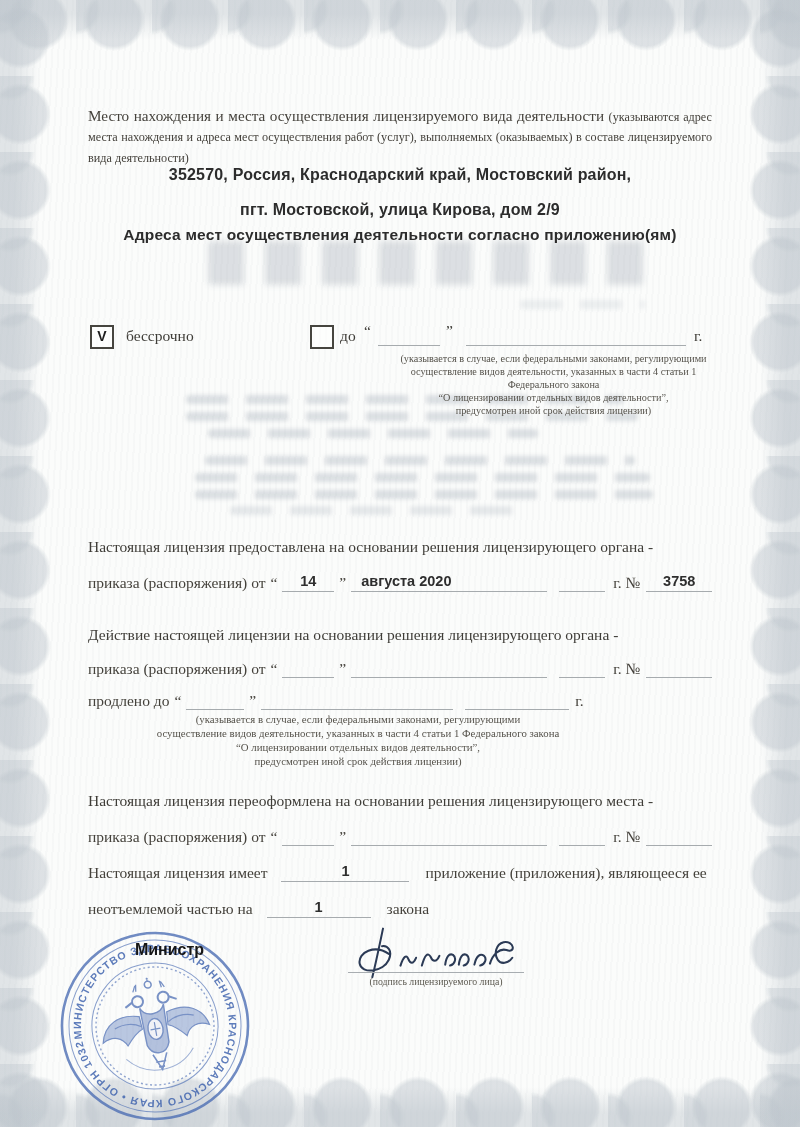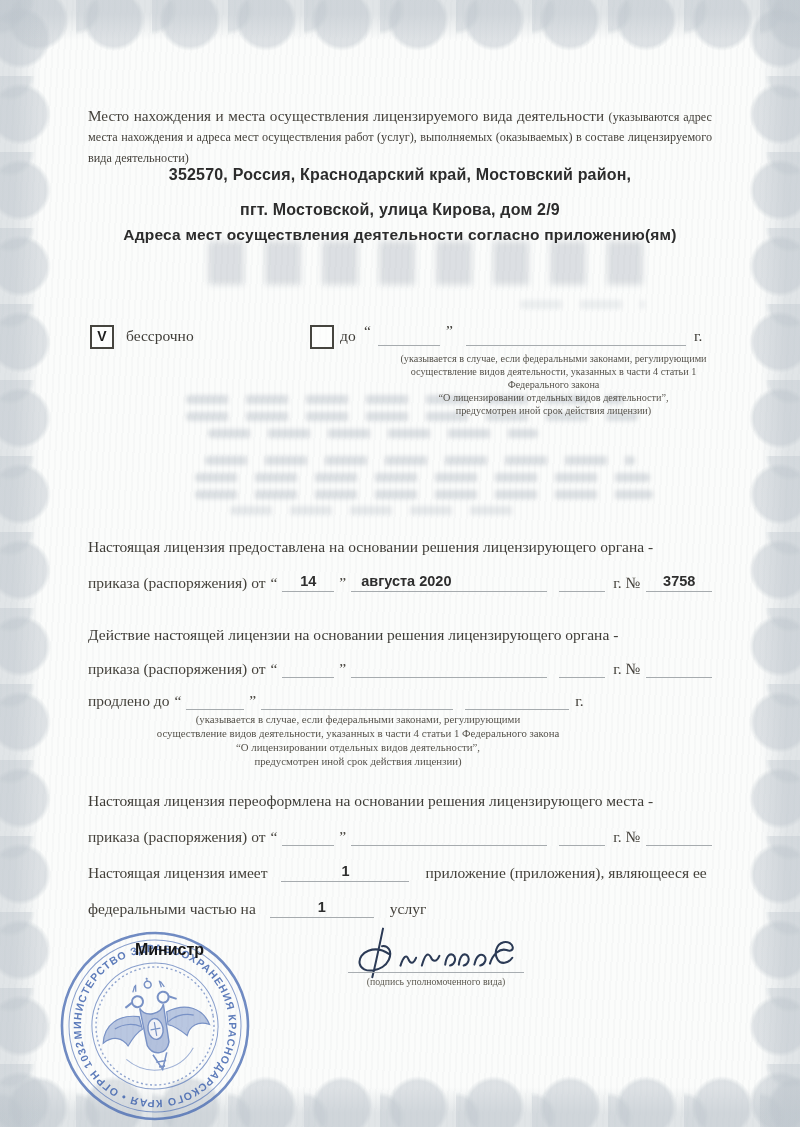--- a/index.html
+++ b/index.html
@@ -182,36 +182,36 @@
 <div class="row flexline" style="top:864px;">
   <span class="serif padr">Настоящая лицензия имеет</span>
   <span class="sp8"></span>
   <span class="ul" style="width:128px;">
       <span class="val">1</span>
     </span>
   <span class="sp8"></span>
   <span class="serif padl">приложение (приложения), являющееся ее</span>
 </div>
 <div class="row flexline" style="top:900px;">
-  <span class="serif padr">федеральными частью на</span>
+  <span class="serif padr">неотъемлемой частью на</span>
   <span class="sp8"></span>
   <span class="ul" style="width:104px;">
       <span class="val">1</span>
     </span>
   <span class="sp8"></span>
-  <span class="serif padl">услуг</span>
+  <span class="serif padl">закона</span>
 </div>
 
 <div class="abs" style="left:88px;top:938px;width:624px;height:60px;z-index:5;">
   <div class="sigcol" style="left:260px;width:176px;">
     <svg class="sigsvg" viewBox="0 0 180 62">
       <path d="M36 8 C33 22 29 42 25 58 M42 34 C28 24 10 32 12 44 C14 55 36 53 42 40 C46 31 41 25 35 26 M54 46 C57 37 60 34 62 39 C64 44 67 45 70 38 M76 46 C79 35 82 32 85 37 C87 42 91 43 94 36 M100 45 C101 37 104 33 108 35 C112 38 110 45 105 46 M114 45 C115 37 118 33 122 35 C126 38 124 45 119 46 M130 45 C132 36 136 33 140 36 C143 39 141 45 136 46 M146 44 C149 34 156 28 163 30 C173 34 171 20 160 22 C152 24 150 34 154 40 C157 45 165 44 169 38" fill="none" stroke="#2b3a55" stroke-width="2.1" stroke-linecap="round"></path>
     </svg>
     <div class="sigline"></div>
-    <div class="sigcap serif">(подпись уполномоченного вида)</div>
+    <div class="sigcap serif">(подпись лицензируемого лица)</div>
   </div>
 </div>
 
 <div class="sealwrap">
   <svg viewBox="0 0 200 200" width="200" height="200">
     <g fill="none" stroke="#4a6cb3">
       <circle cx="100" cy="100" r="93" stroke-width="2.6" opacity=".85"></circle>
       <circle cx="100" cy="100" r="86" stroke-width="1" opacity=".7"></circle>
       <circle cx="100" cy="100" r="63" stroke-width="1" opacity=".7"></circle>
       <circle cx="100" cy="100" r="59" stroke-width="1.4" stroke-dasharray="2 2.6" opacity=".65"></circle>

